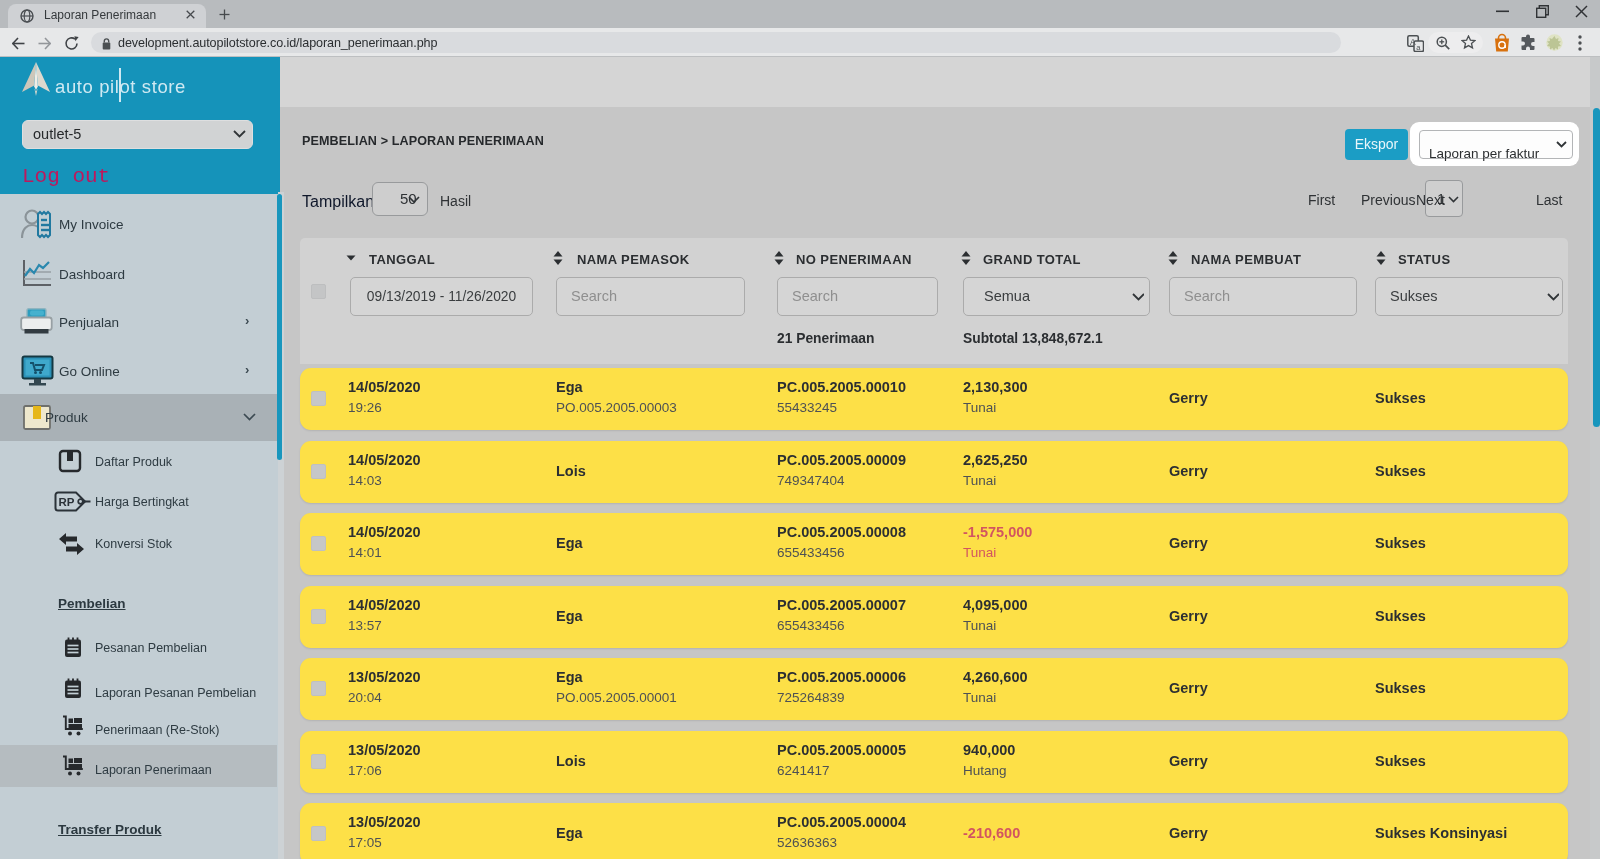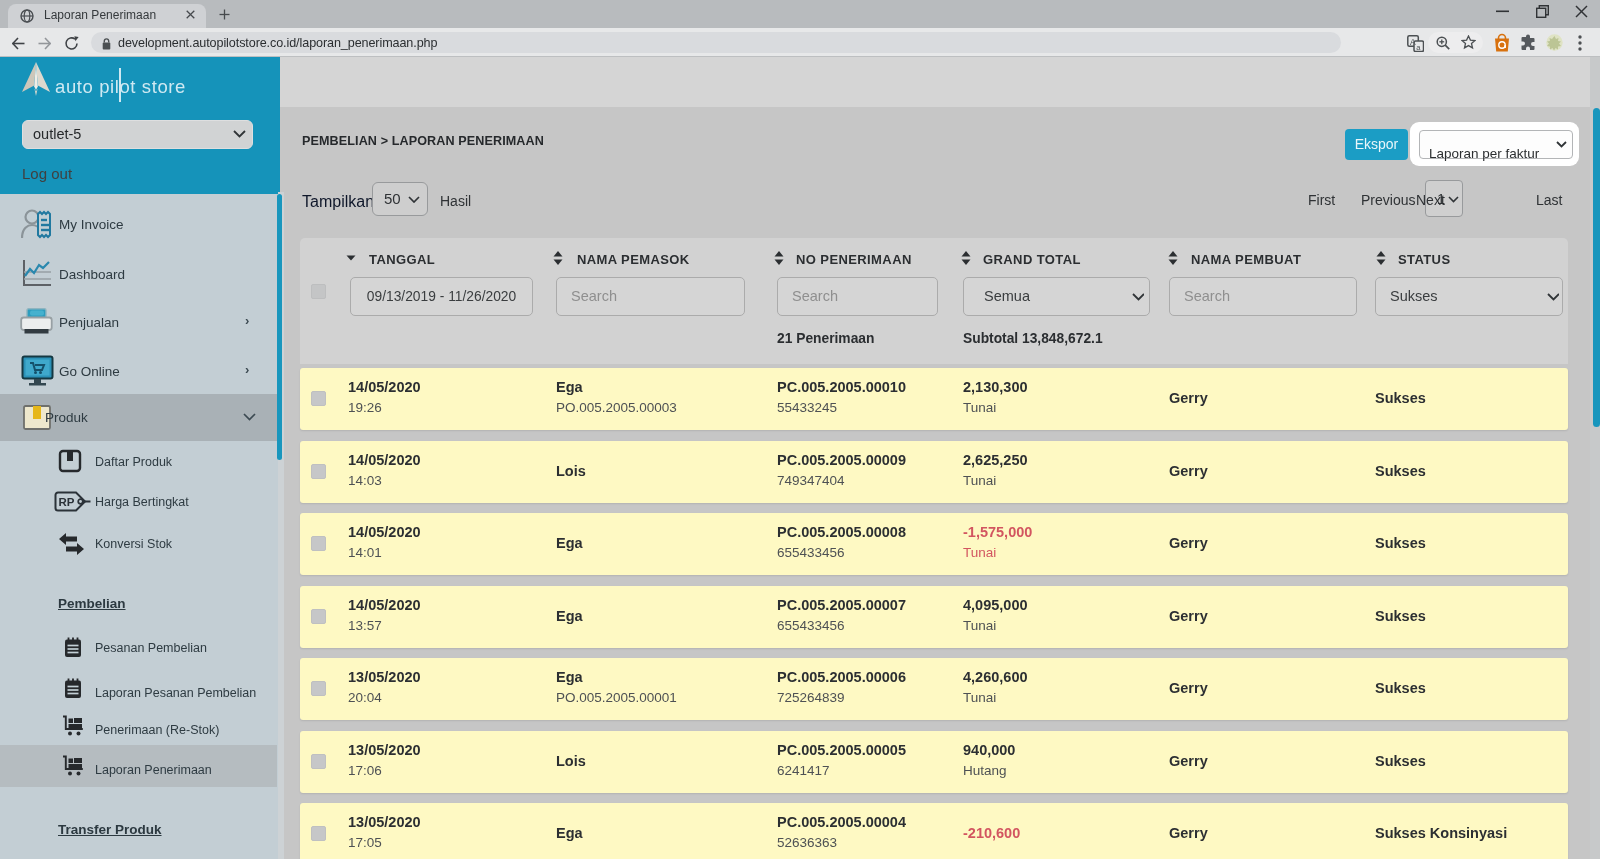--- a/index.html
+++ b/index.html
@@ -17,21 +17,21 @@
   #omnibox { left:91px; top:32px; width:1250px; height:21px; background:#d9dbde; border-radius:10.5px; }
   #url { left:118px; top:36px; font-size:12.6px; color:#2b2e31; letter-spacing:-0.1px; }
   #zoomchip { left:1428px; top:32px; width:55px; height:21px; background:#ededee; border-radius:10.5px; }
 
   
   #sidebar { left:0; top:57px; width:280px; height:802px; background:#c3ced4; }
   #sidehead { left:0; top:57px; width:280px; height:137px; background:#1593ba; }
   #logotext { left:55px; top:76px; font-size:18.5px; font-weight:400; color:#cfe9f2; letter-spacing:0.6px; }
   #outletsel { left:22px; top:120px; width:231px; height:29px; background:#d1d3d4; border-radius:6px; border:1px solid #dedfe0; }
   #outlettext { left:33px; top:126px; font-size:14.5px; color:#26292b; }
-  #logout { left:22px; top:165px; font-size:15px; color:#404040; }
+  #logout { left:22px; top:165px; font-size:21px; color:#be185d;font-family:Liberation Mono, monospace; }
   .mitem { left:0; width:277px; height:49px; }
   .mtext { position:absolute; left:59px; font-size:13.5px; color:#2e3b42; font-weight:400; }
   .stext { position:absolute; left:95px; font-size:12.5px; color:#2e3b42; }
   .mchev { position:absolute; left:245px; color:#3c4a52; font-size:13px; font-weight:600; }
   .shead { left:58px; font-size:13.5px; font-weight:700; color:#2c3940; text-decoration:underline; }
   #sscroll { left:278px; top:192px; width:6px; height:667px; background:#cdd2d5; }
   #sthumb { left:277px; top:194px; width:5px; height:266px; background:#1896bd; border-radius:3px; }
   #topbar { left:280px; top:57px; width:1310px; height:50px; background:#d5d5d5; }
   #crumb { left:302px; top:134px; font-size:12.6px; font-weight:700; color:#26292c; letter-spacing:0.1px; }
   #ekspor { left:1345px; top:129px; width:63px; height:31px; background:#1b9dc5; border-radius:4px; color:#e9f6fa; font-size:14px; text-align:center; line-height:31px; }
@@ -46,21 +46,21 @@
   #sel1 { left:1425px; top:180px; width:38px; height:37px; border:1px solid #989a9c; border-radius:4px; background:#cfcfcf; }
 
   #thead { left:300px; top:238px; width:1268px; height:126px; background:#d2d2d2; border-radius:5px 5px 0 0; }
   .hlab { top:252px; font-size:13px; font-weight:700; color:#2b2e31; letter-spacing:0.4px; }
   .finput { top:277px; height:39px; background:#d5d5d5; border:1px solid #ababab; border-radius:5px; font-size:14.5px; color:#3a3d3f; }
   .ph { color:#8f8f8f; }
   .cbox { left:311px; width:15px; height:15px; background:#c4c5c6; border:1px solid #bdbebf; border-radius:2px; }
   #npem { left:777px; top:331px; font-size:13.8px; font-weight:700; color:#2b2e31; }
   #subt { left:963px; top:331px; font-size:13.8px; font-weight:700; color:#2b2e31; }
 
-  .row { left:300px; width:1268px; height:62px; background:#fef9c3; border-radius:3px; box-shadow:0 1px 2px rgba(0,0,0,0.10); }
+  .row { left:300px; width:1268px; height:62px; background:#fde047; border-radius:11px; box-shadow:0 1px 2px rgba(0,0,0,0.10); }
   .c1 { position:absolute; left:48px; }
   .c2 { position:absolute; left:256px; }
   .c3 { position:absolute; left:477px; }
   .c4 { position:absolute; left:663px; }
   .c5 { position:absolute; left:869px; }
   .c6 { position:absolute; left:1075px; }
   .l1 { font-size:14.5px; font-weight:700; color:#2c2f32; }
   .l2 { font-size:13.5px; color:#4e5154; margin-top:5px; }
   .one { top:22px; }
   .two { top:11px; }
@@ -501,21 +501,21 @@
   <div class="c5 one l1">Gerry</div>
   <div class="c6 one l1">Sukses Konsinyasi</div>
 </div>
 
 <svg class="abs" style="left:233px;top:130px" width="13" height="8">
     <polyline points="1,1 6.5,6.5 12,1" fill="none" stroke="#303437" stroke-width="1.8"></polyline>
   </svg>
 <svg class="abs" style="left:1556px;top:141px" width="11" height="7">
     <polyline points="1,1 5.5,5.5 10,1" fill="none" stroke="#303437" stroke-width="1.8"></polyline>
   </svg>
-<div class="abs" style="left:384px;top:190px;font-size:15px;color:#2f3235">50</div>
+<div class="abs" style="left:400px;top:190px;font-size:15px;color:#2f3235">50</div>
 <svg class="abs" style="left:408px;top:196px" width="12" height="7">
     <polyline points="1,1 6,6 11,1" fill="none" stroke="#303437" stroke-width="1.7"></polyline>
   </svg>
 <div class="abs" style="left:1437px;top:191px;font-size:14.5px;color:#2f3235">1</div>
 <svg class="abs" style="left:1448px;top:196px" width="11" height="7">
     <polyline points="1,1 5.5,5.5 10,1" fill="none" stroke="#303437" stroke-width="1.6"></polyline>
   </svg>
 <svg class="abs" style="left:1132px;top:293px" width="12" height="8">
     <polyline points="1,1 6.5,6.5 12,1" fill="none" stroke="#303437" stroke-width="1.8"></polyline>
   </svg>

